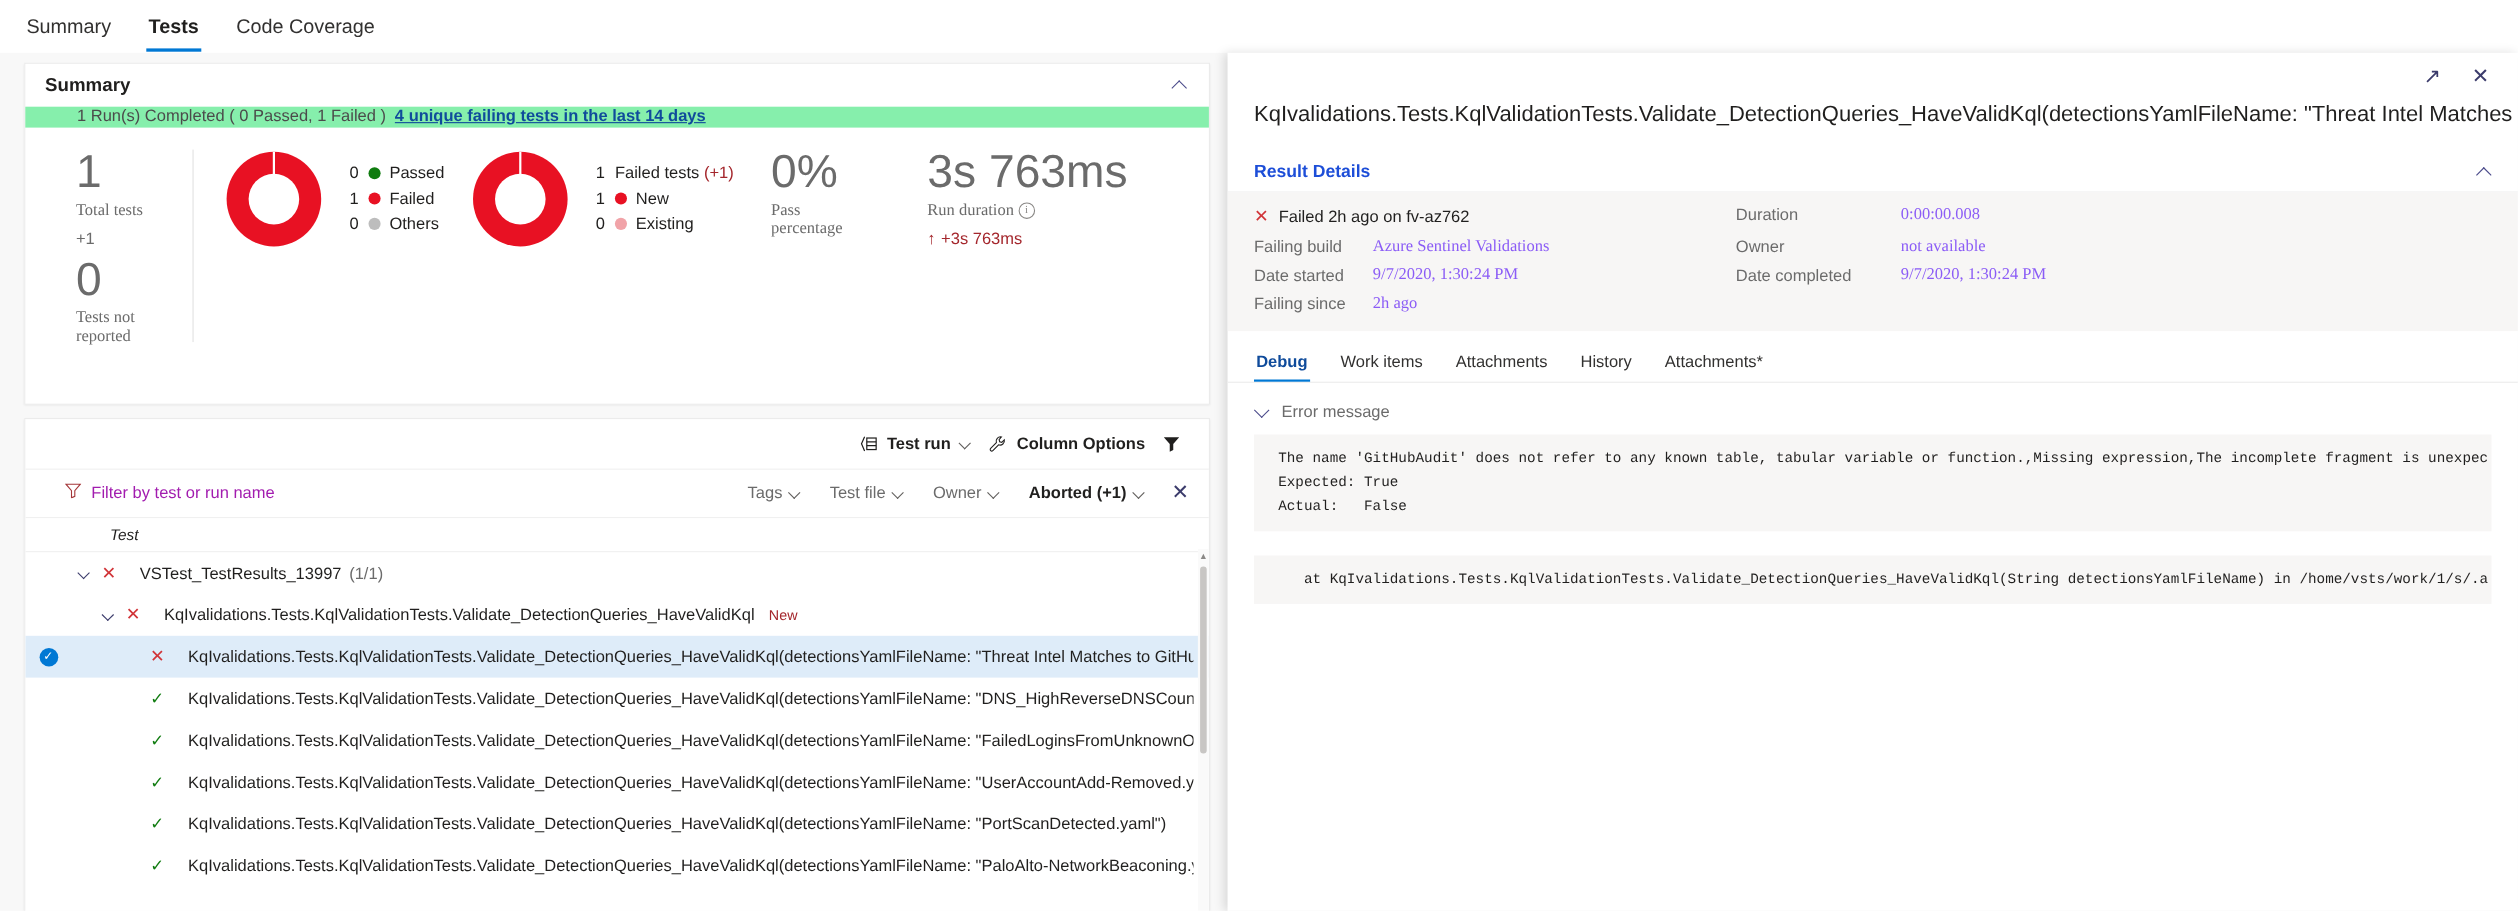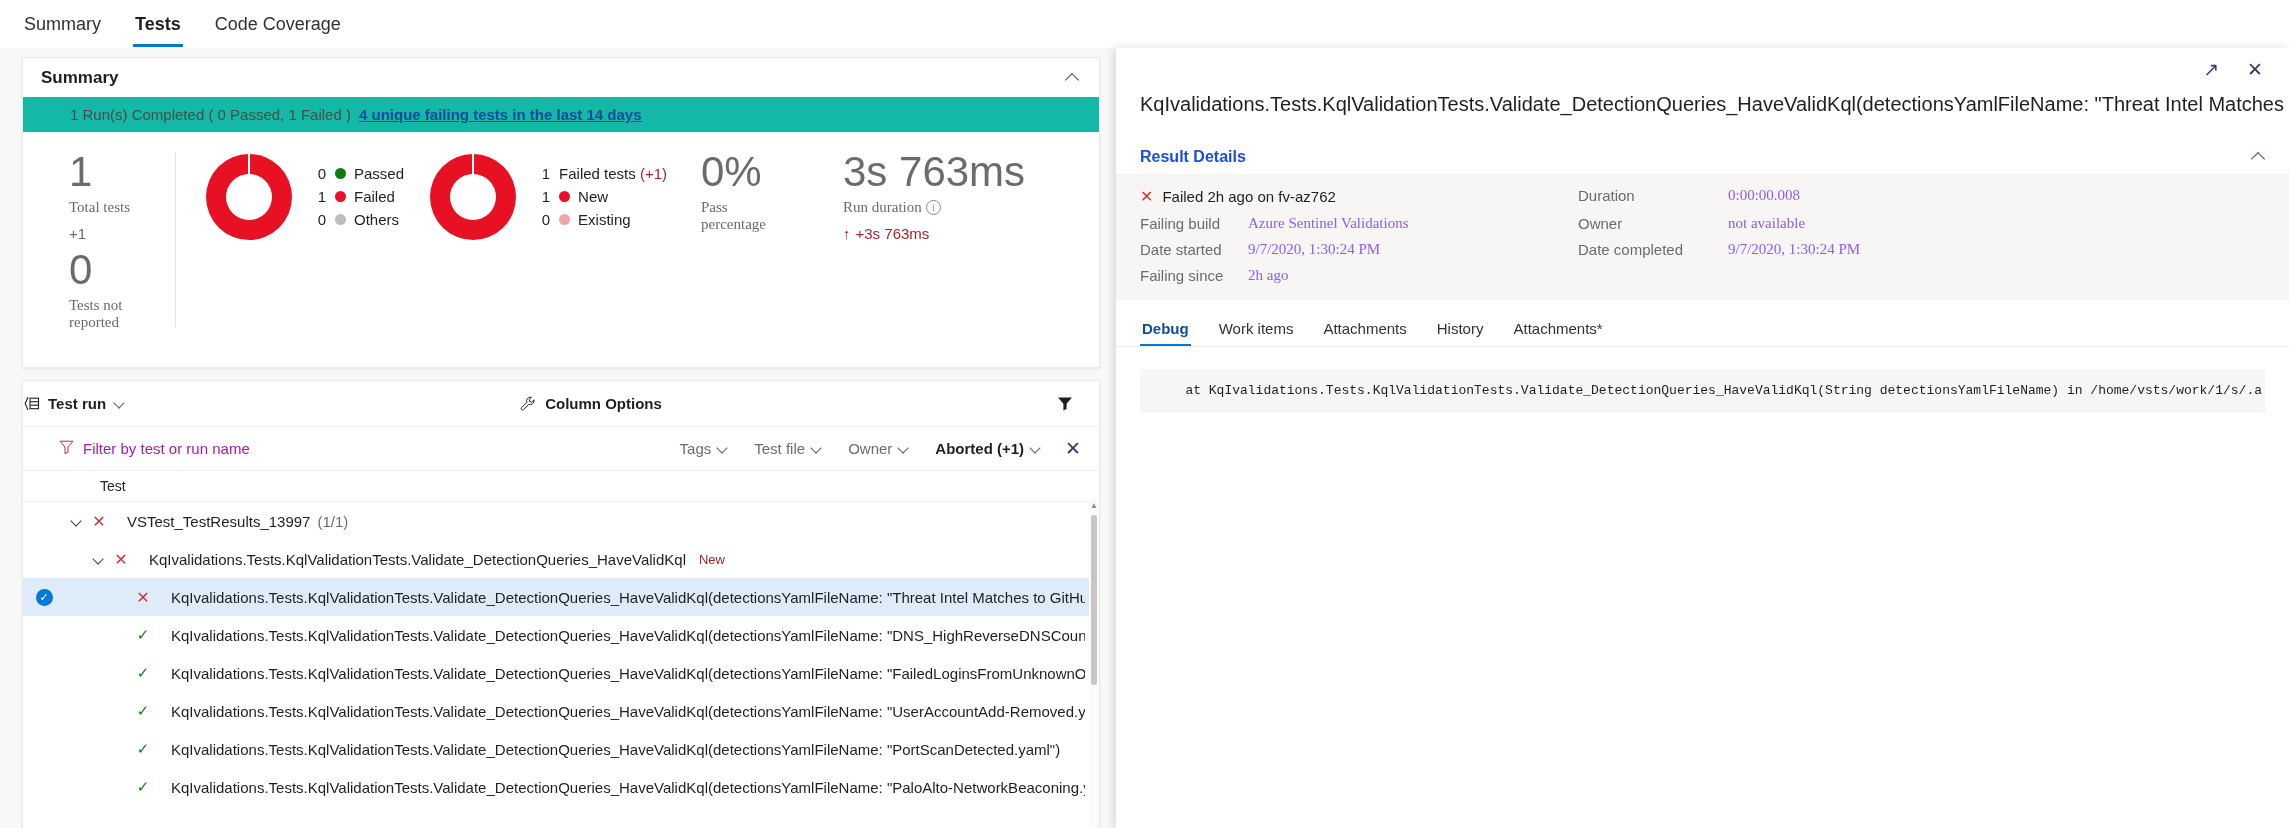--- a/index.html
+++ b/index.html
@@ -95,24 +95,23 @@
     width: 9px; height: 9px;
     border-left: 1.6px solid #4a4a8a;
     border-top: 1.6px solid #4a4a8a;
     transform: rotate(45deg);
   }
   .chev.down::before {
     top: 1px;
     transform: rotate(225deg);
   }
   .summary-subbar {
-    height: 35px;
-    background: #14b8a6;
-    display: flex;
-    align-items: center;
+    height: 19px;
+    background: #86efac;
+    display: flex;
     padding-left: 47px;
     font-size: 15px;
     color: #4b4b4b;
     gap: 8px;
   }
   .summary-subbar a {
     color: #0f4b9b;
     text-decoration: underline;
     font-weight: bold;
     cursor: pointer;
@@ -261,21 +260,21 @@
     background: #ffffff;
     border: 1px solid #ebebeb;
     box-sizing: border-box;
     box-shadow: 0 1px 2px rgba(0,0,0,.08);
     overflow: hidden;
   }
   .grid-toolbar {
     height: 45px;
     display: flex;
     align-items: center;
-    justify-content: space-between;
+    justify-content: flex-end;
     padding-right: 26px;
     gap: 16px;
     border-bottom: 1px solid #f0f0f0;
   }
   .tb-item {
     display: flex;
     align-items: center;
     gap: 8px;
     font-size: 15px;
     color: #201f1e;
@@ -335,20 +334,21 @@
   }
 
   .grid-header {
     height: 30px;
     display: flex;
     align-items: center;
     padding-left: 77px;
     font-size: 14px;
     color: #201f1e;
     border-bottom: 1px solid #f0f0f0;
+    font-style: italic;
   }
 
   .trow {
     height: 38px;
     display: flex;
     align-items: center;
     font-size: 15px;
     color: #201f1e;
     white-space: nowrap;
     position: relative;
@@ -825,18 +825,27 @@
   </div>
 
   <div class="rp-tabs">
     <div class="rp-tab active">Debug</div>
     <div class="rp-tab">Work items</div>
     <div class="rp-tab">Attachments</div>
     <div class="rp-tab">History</div>
     <div class="rp-tab">Attachments*</div>
   </div>
 
+  <div class="sec">
+    <div class="sec-head">
+      <span class="chev down"></span>
+      <span>Error message</span>
+    </div>
+    <div class="code-box">The name 'GitHubAudit' does not refer to any known table, tabular variable or function.,Missing expression,The incomplete fragment is unexpec
+Expected: True
+Actual:   False</div>
+  </div>
 
   <div class="sec" style="margin-top:22px">
     <div class="code-box">   at KqIvalidations.Tests.KqlValidationTests.Validate_DetectionQueries_HaveValidKql(String detectionsYamlFileName) in /home/vsts/work/1/s/.a</div>
   </div>
 
 </div>
 
 </body></html>

